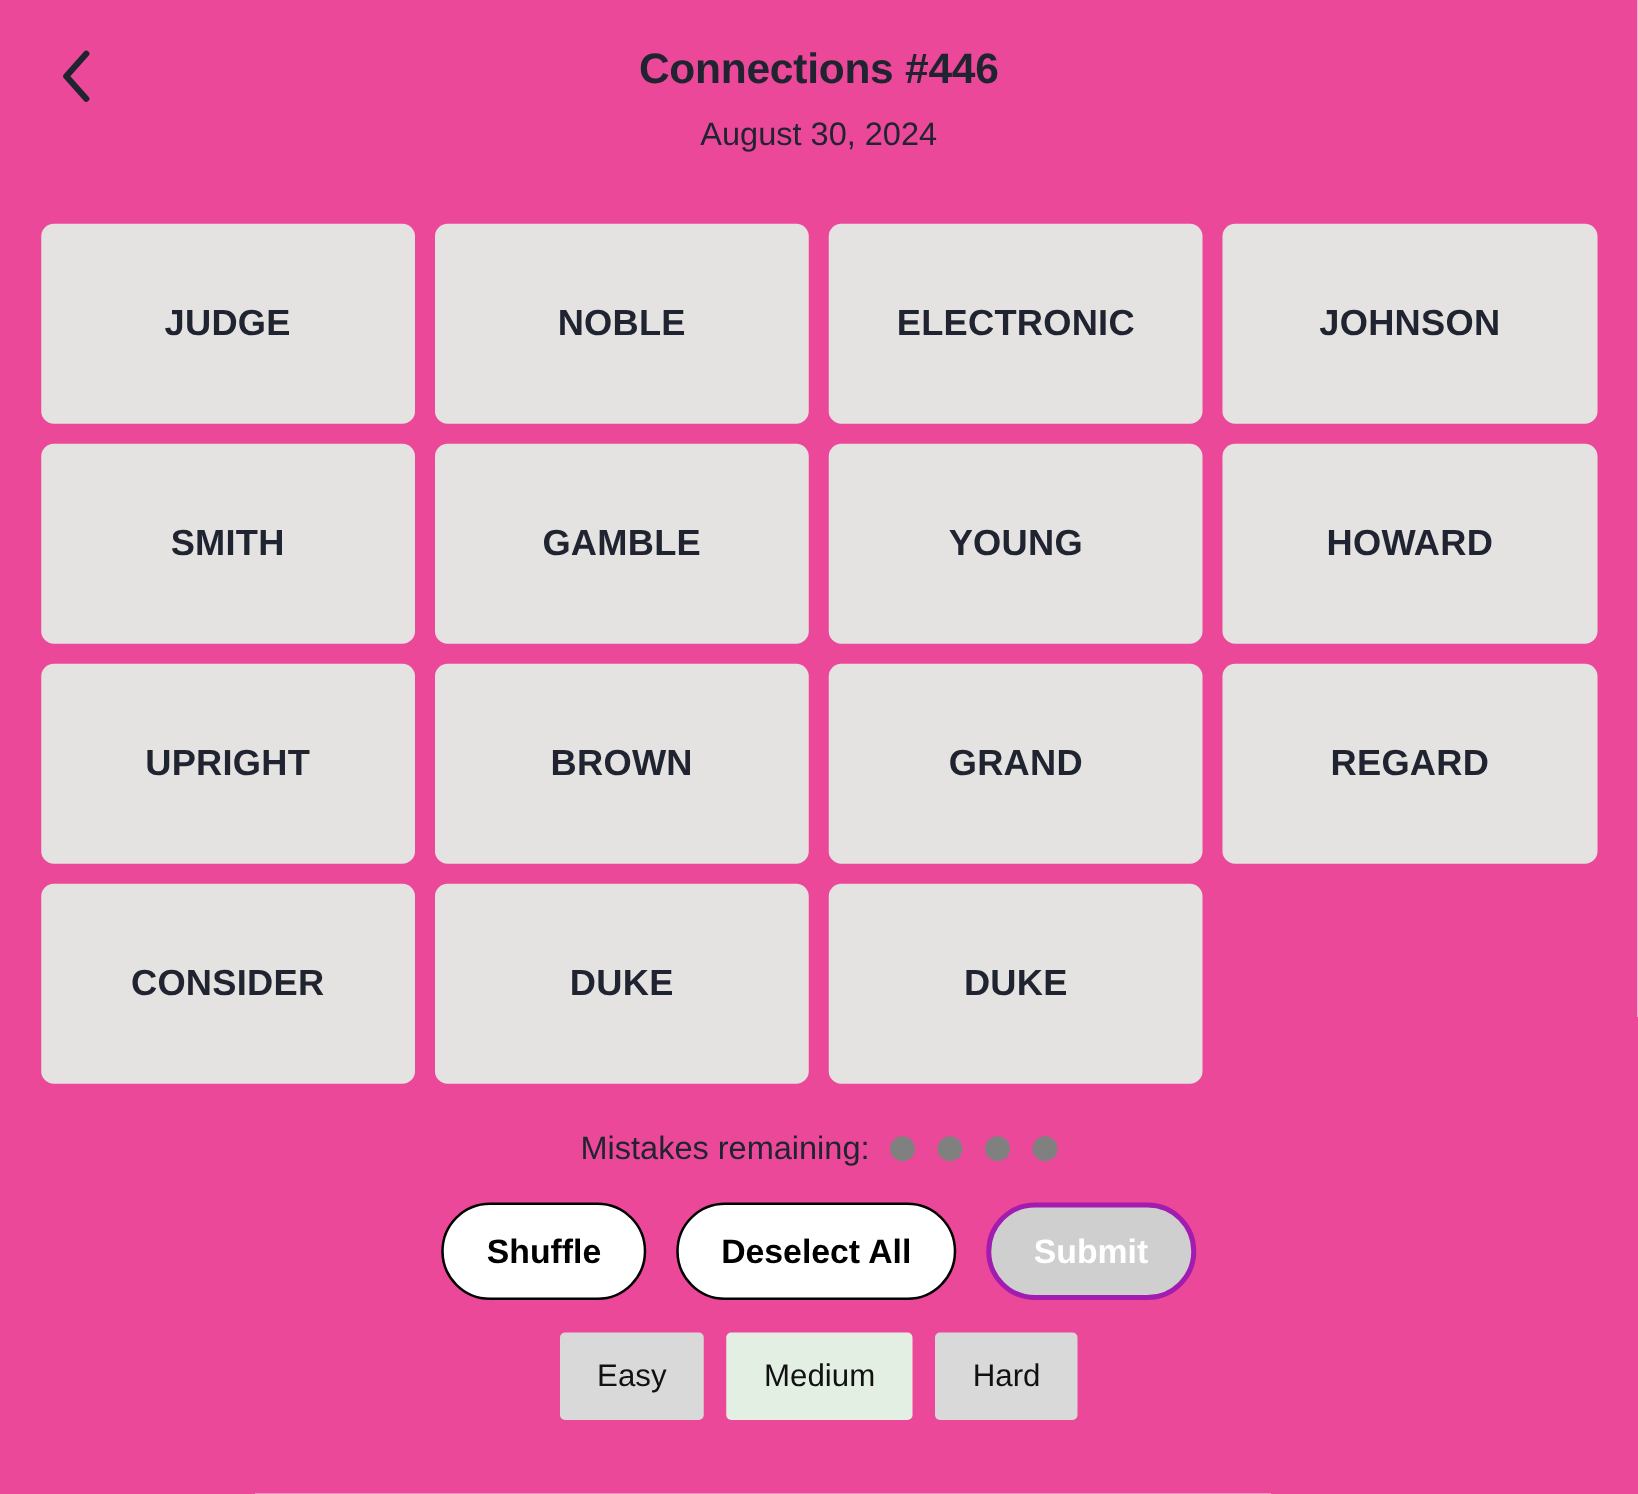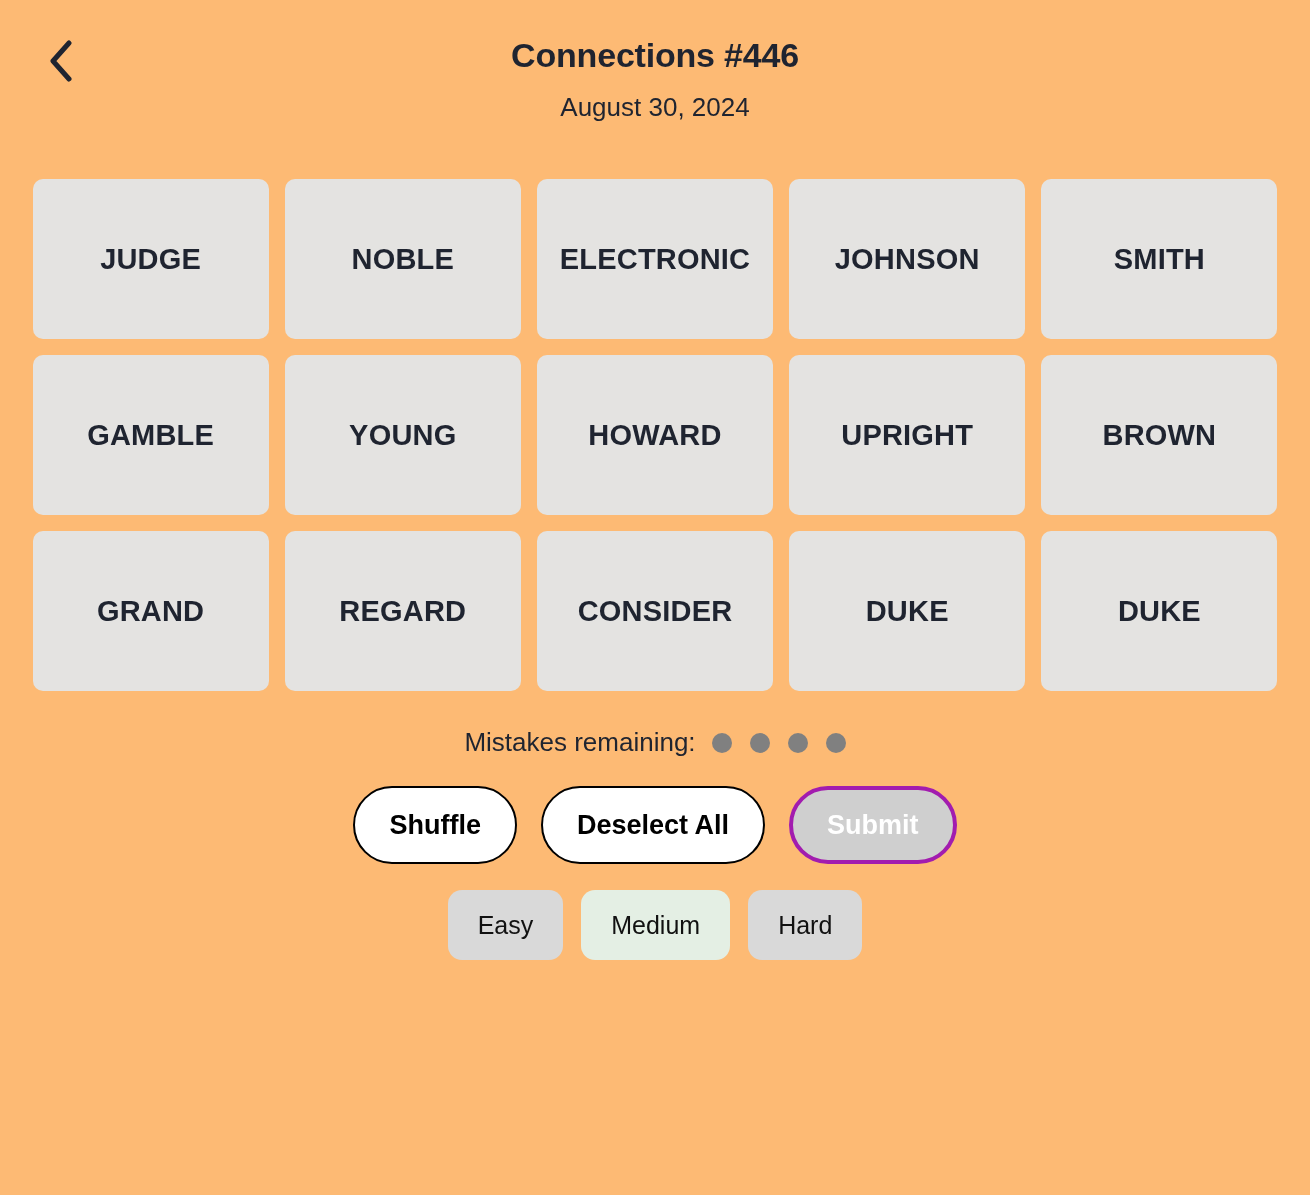--- a/index.html
+++ b/index.html
@@ -11,21 +11,21 @@
     background: #ffffff;
     font-family: "Liberation Sans", sans-serif;
     color: #1f2430;
     overflow: hidden;
   }
 
   .app {
     position: relative;
     width: 1310px;
     height: 1195px;
-    background: #fdba74;
+    background: #ec4899;
   }
 
   
   .header {
     position: relative;
     height: 110px;
   }
 
   .back-button {
     position: absolute;
@@ -57,21 +57,21 @@
     font-weight: normal;
     color: #1f2430;
     margin-top: -18px;
   }
 
   
   .grid {
     margin: 56px auto 0 auto;
     width: 1245px;
     display: grid;
-    grid-template-columns: repeat(5, 1fr);
+    grid-template-columns: repeat(4, 1fr);
     grid-auto-rows: 160px;
     gap: 16px;
   }
 
   .tile {
     background: #e4e3e1;
     border: none;
     border-radius: 10px;
     display: flex;
     align-items: center;
@@ -155,21 +155,21 @@
     margin-top: 26px;
     display: flex;
     align-items: center;
     justify-content: center;
     gap: 18px;
   }
 
   .diff-btn {
     height: 70px;
     padding: 0 30px;
-    border-radius: 14px;
+    border-radius: 4px;
     border: none;
     font-family: "Liberation Sans", sans-serif;
     font-size: 25px;
     font-weight: normal;
     color: #111111;
     background: #d9d9d9;
     cursor: pointer;
     display: flex;
     align-items: center;
     justify-content: center;

